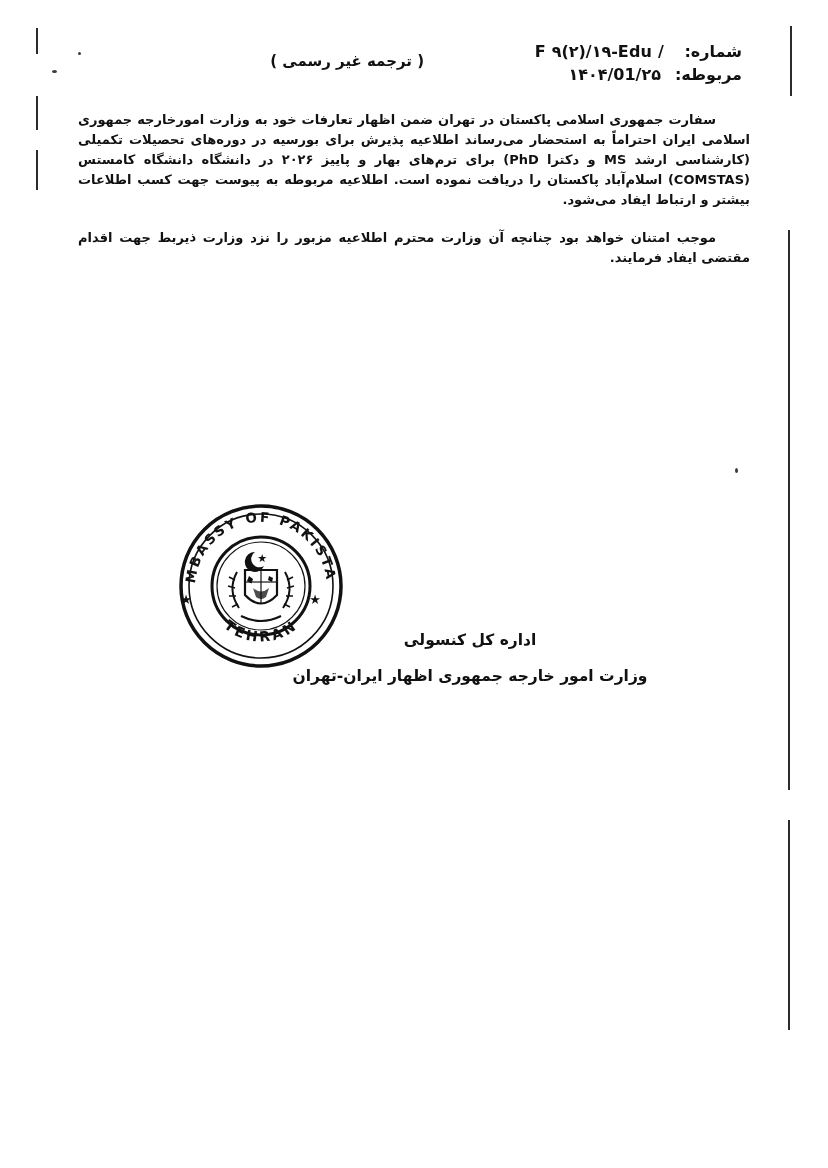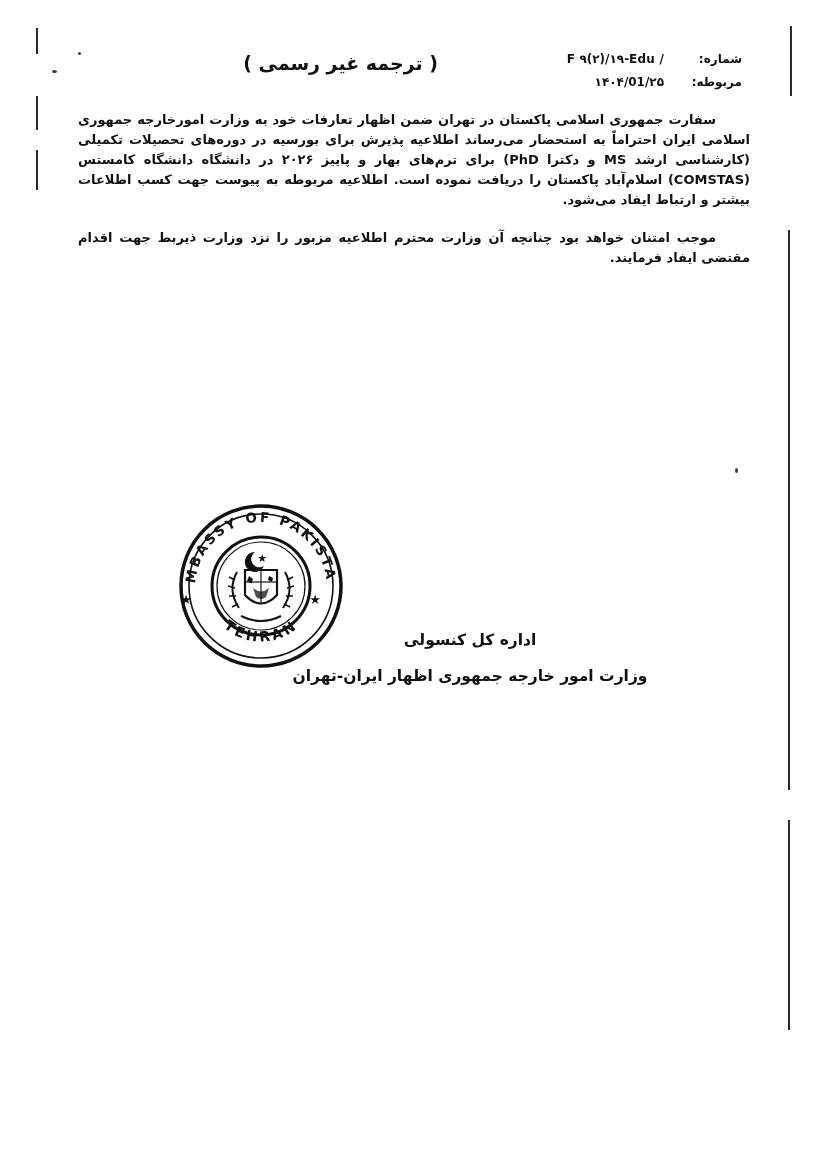--- a/index.html
+++ b/index.html
@@ -47,25 +47,25 @@
   .header {
     position: absolute;
     top: 40px;
     left: 60px;
     right: 60px;
     height: 54px;
   }
   .header-ref {
     position: absolute;
     right: 26px;
-    top: 8px;
+    top: 0;
     text-align: right;
     font-family: "DejaVu Sans", "Liberation Sans", sans-serif;
     font-weight: bold;
-    font-size: 12px;
+    font-size: 16px;
     line-height: 23px;
     direction: rtl;
   }
   .ref-row {
     white-space: nowrap;
   }
   .ref-label {
     display: inline-block;
     min-width: 64px;
     text-align: right;
@@ -74,23 +74,23 @@
     display: inline-block;
     padding-right: 14px;
     letter-spacing: 0.2px;
   }
   .ref-value.ltr {
     direction: ltr;
     unicode-bidi: embed;
   }
   .header-unofficial {
     position: absolute;
-    right: 330px;
+    right: 344px;
     top: 12px;
-    font-size: 19px;
+    font-size: 15px;
     font-weight: bold;
     white-space: nowrap;
   }
 
   
   .body-text {
     position: absolute;
     top: 110px;
     right: 78px;
     width: 672px;

